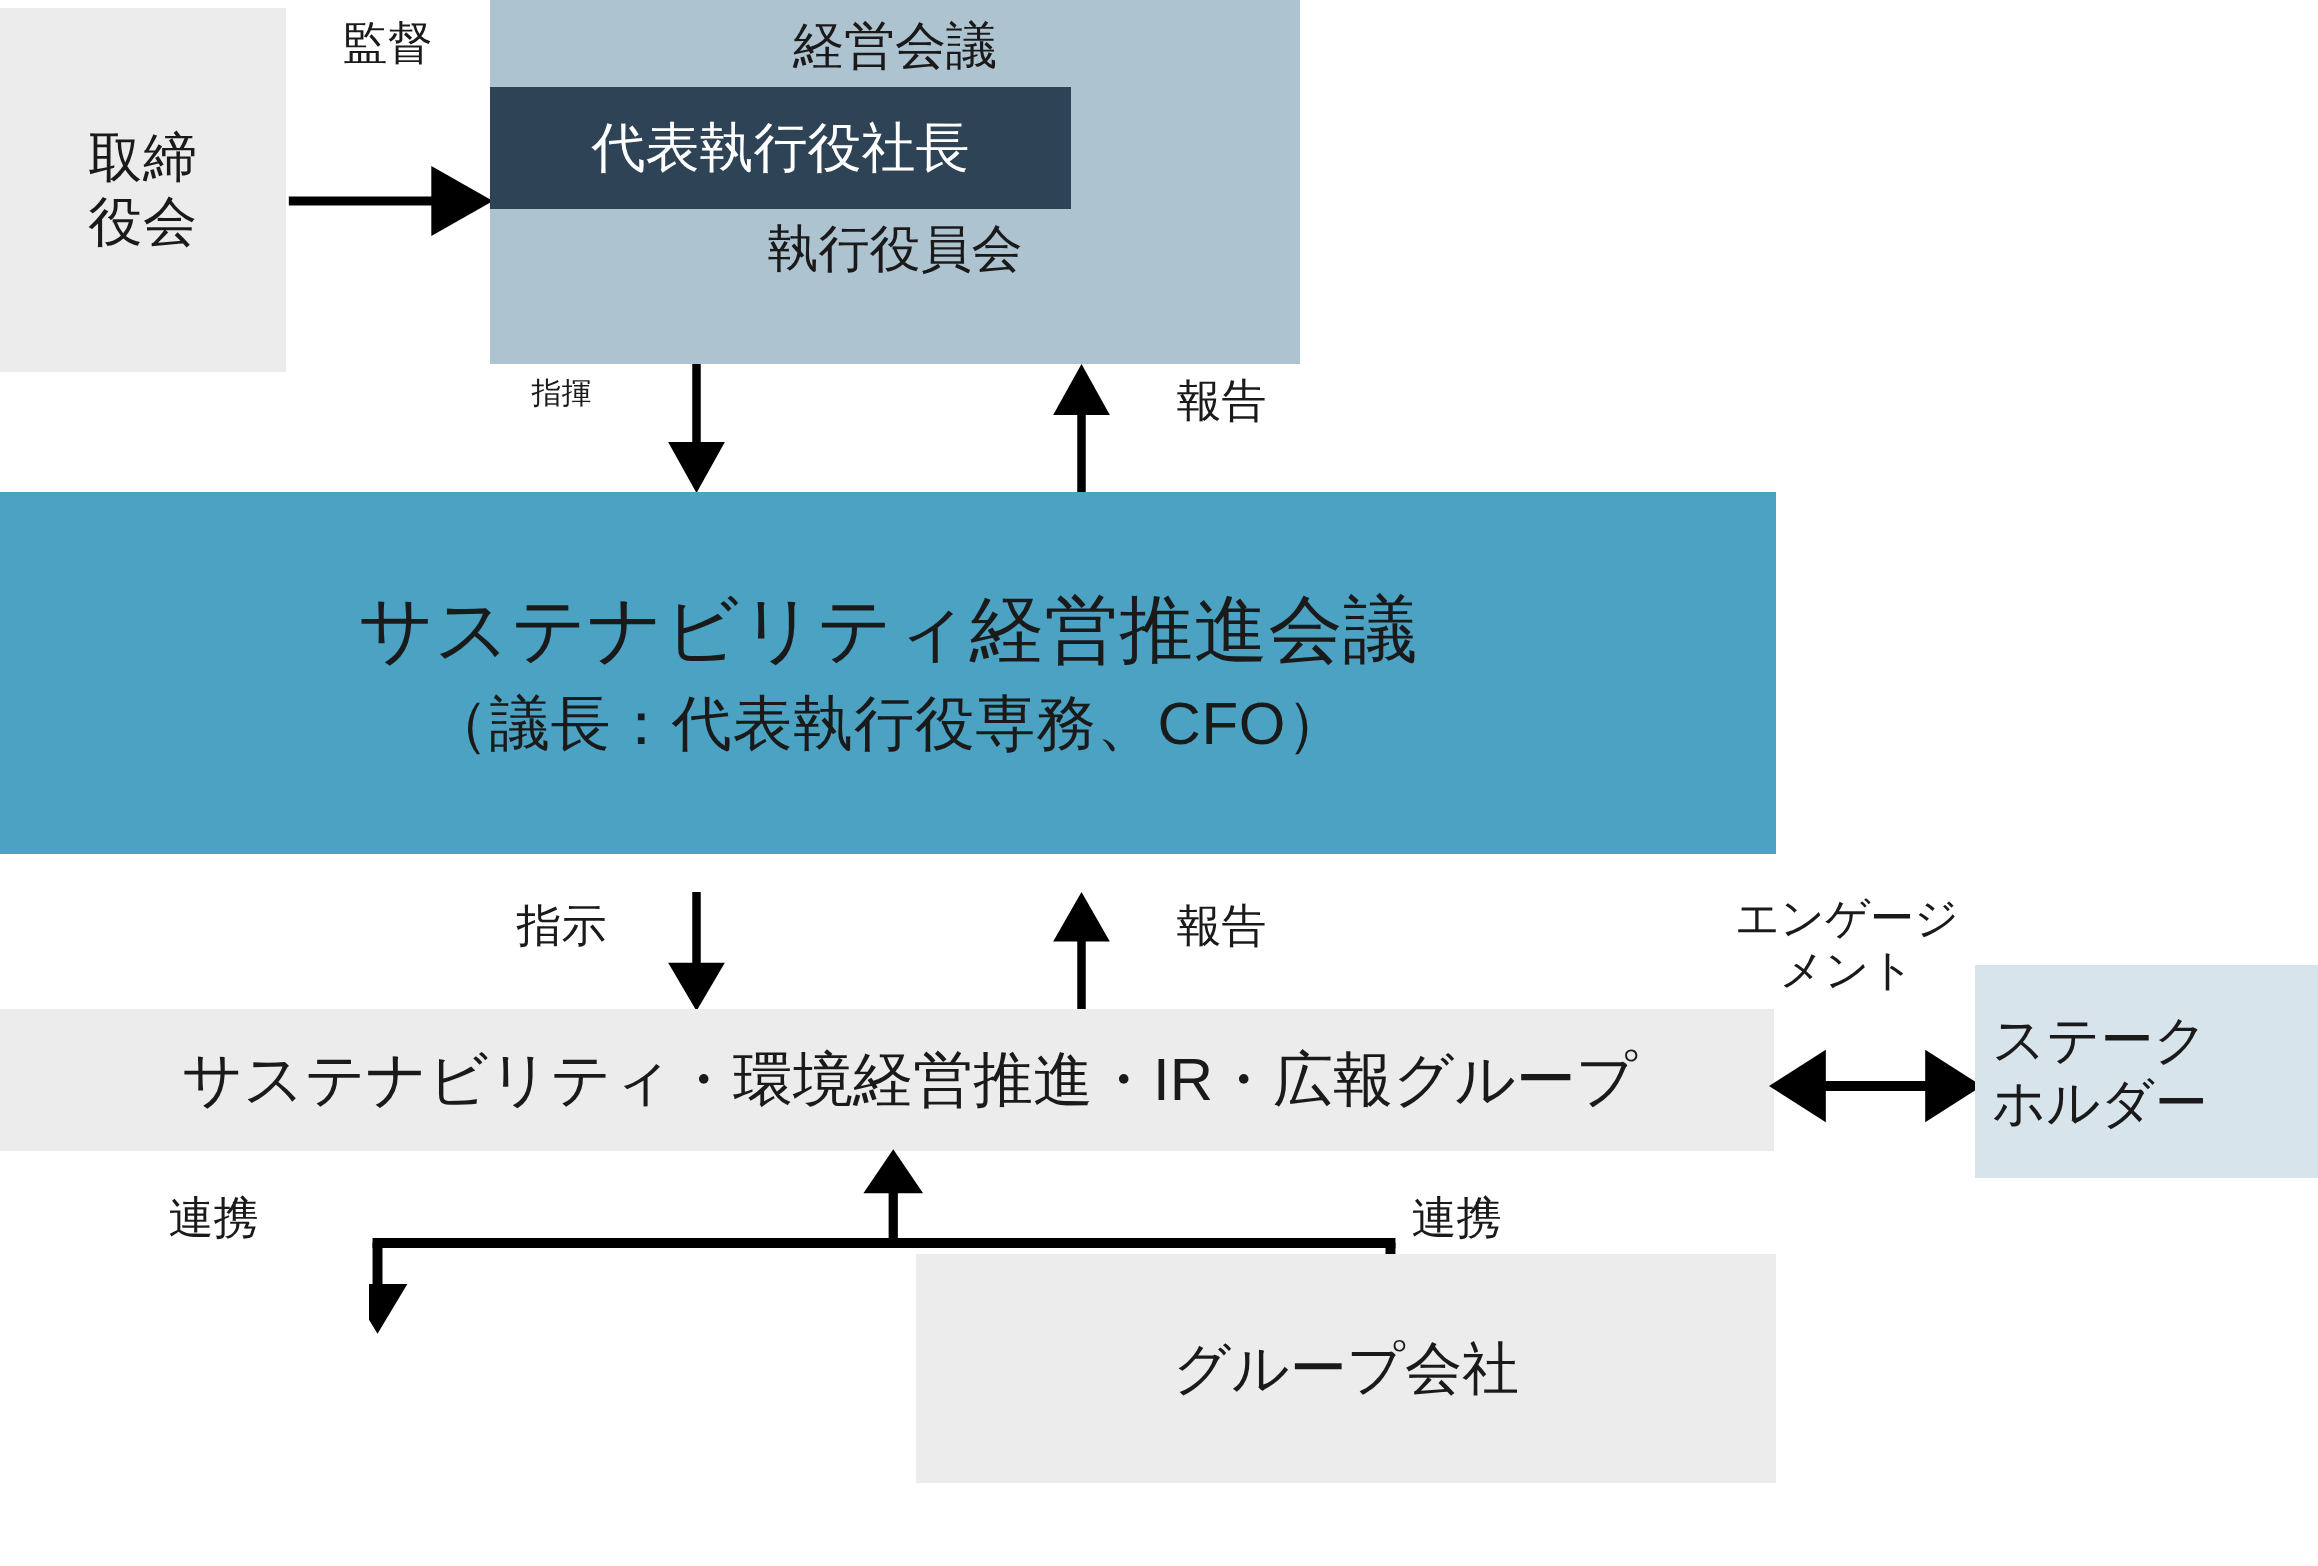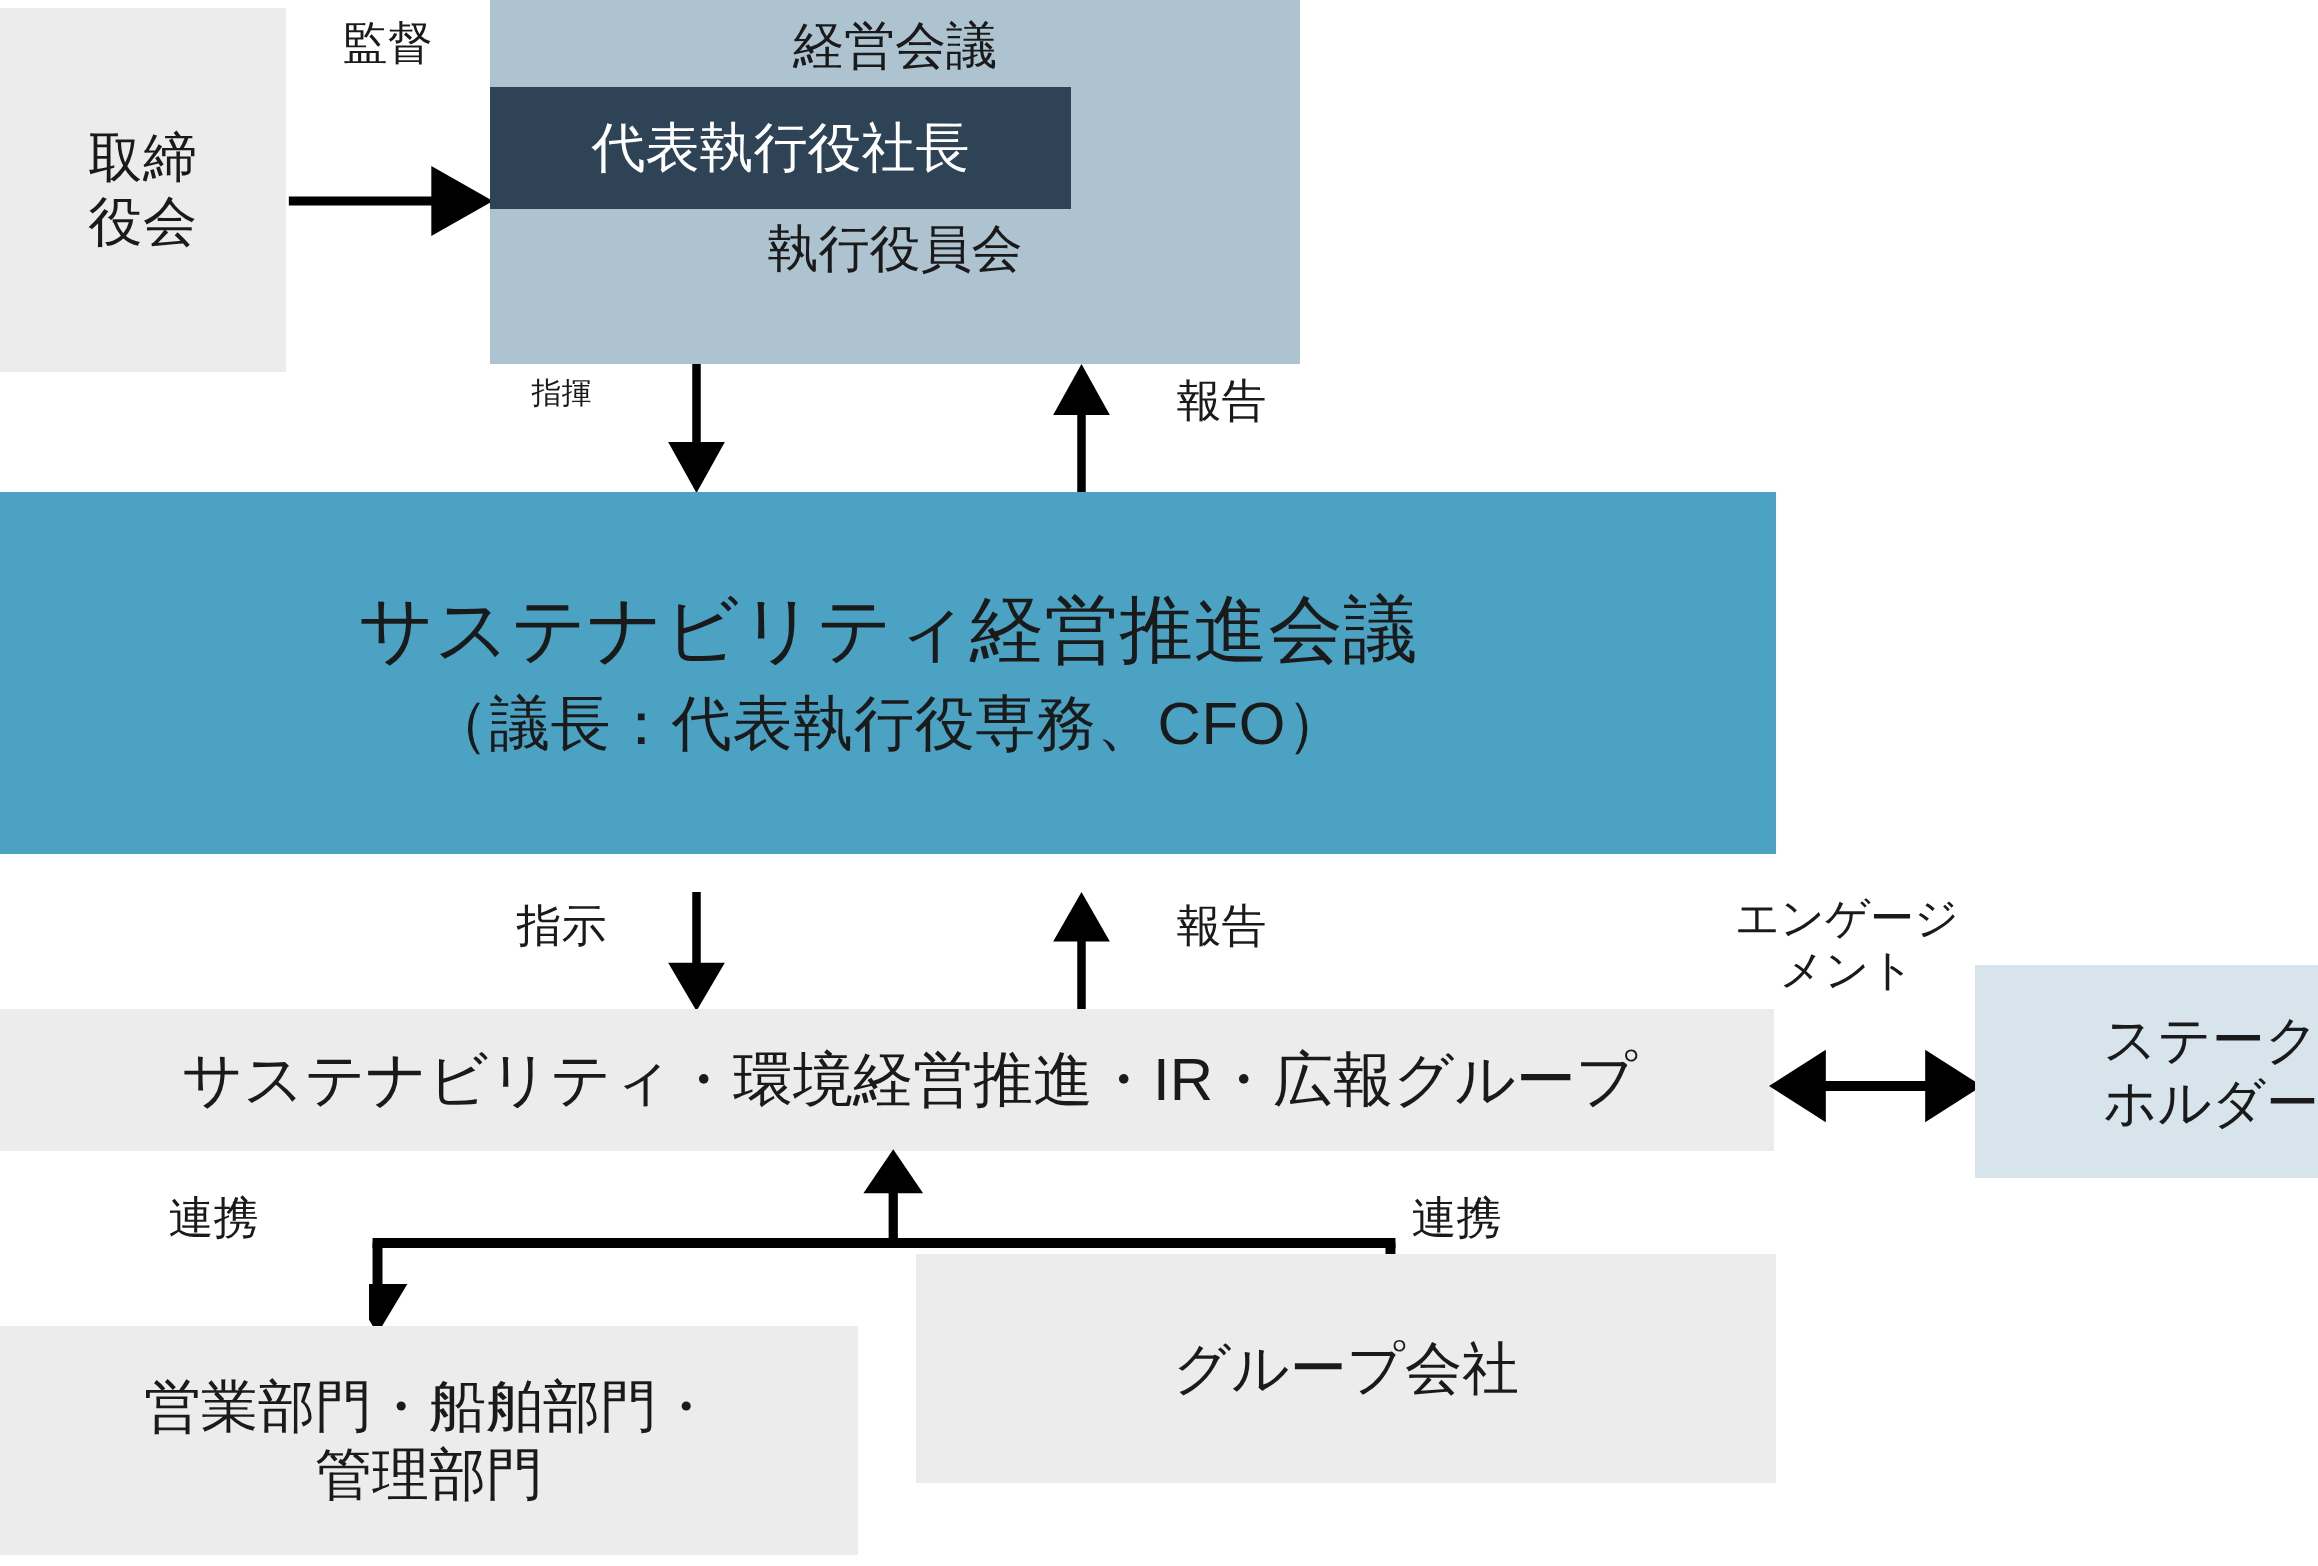--- a/index.html
+++ b/index.html
@@ -109,21 +109,21 @@
     left: 1705px; top: 892px; width: 284px;
     font-size: 44px; line-height: 1.18;
   }
   #engagement-arrow {
     position: absolute; left: 1769px; top: 1044px; width: 213px; height: 84px;
   }
   #stakeholder-box {
     left: 1975px; top: 965px; width: 344px; height: 213px;
     background: #d8e4ec;
     font-size: 53px;
-    align-items: flex-end;
+    align-items: flex-start;
     padding-left: 17px;
   }
   #stakeholder-box .ln { display: block; text-align: left; }
 
   
   #bus {
     position: absolute;
     left: 369px; top: 1149px; width: 1030px; height: 185px;
   }
   #coop-label-left  { left: 121px; top: 1193px; width: 185px; font-size: 45px; }
@@ -216,20 +216,16 @@
     <line x1="738" y1="132" x2="738" y2="48" stroke="#000000" stroke-width="13"></line>
     <polygon points="696,62 780,62 738,0" fill="#000000"></polygon>
 
     <line x1="12" y1="132" x2="12" y2="200" stroke="#000000" stroke-width="14"></line>
     <polygon points="-30,190 54,190 12,260" fill="#000000"></polygon>
 
     <line x1="1438" y1="132" x2="1438" y2="200" stroke="#000000" stroke-width="14"></line>
     <polygon points="1396,190 1480,190 1438,260" fill="#000000"></polygon>
   </svg>
 
-  <div class="box" id="dept-box">
-    <span class="ln">営業部門・船舶部門・</span>
-    <span class="ln">管理部門</span>
-  </div>
   <div class="box" id="group-company-box">グループ会社</div>
 
 </div>
 
 
 </body></html>

